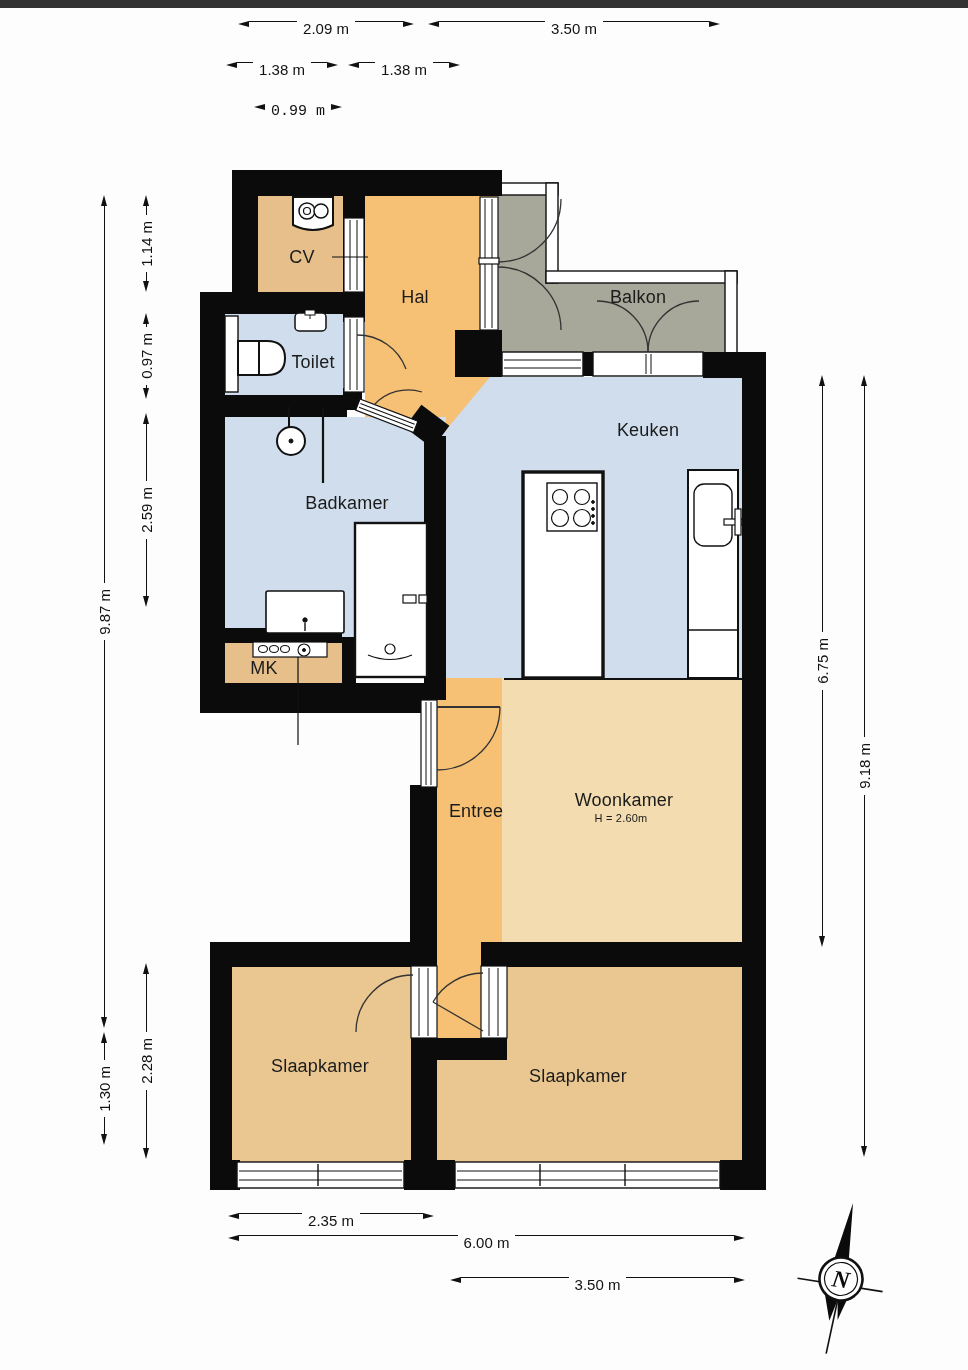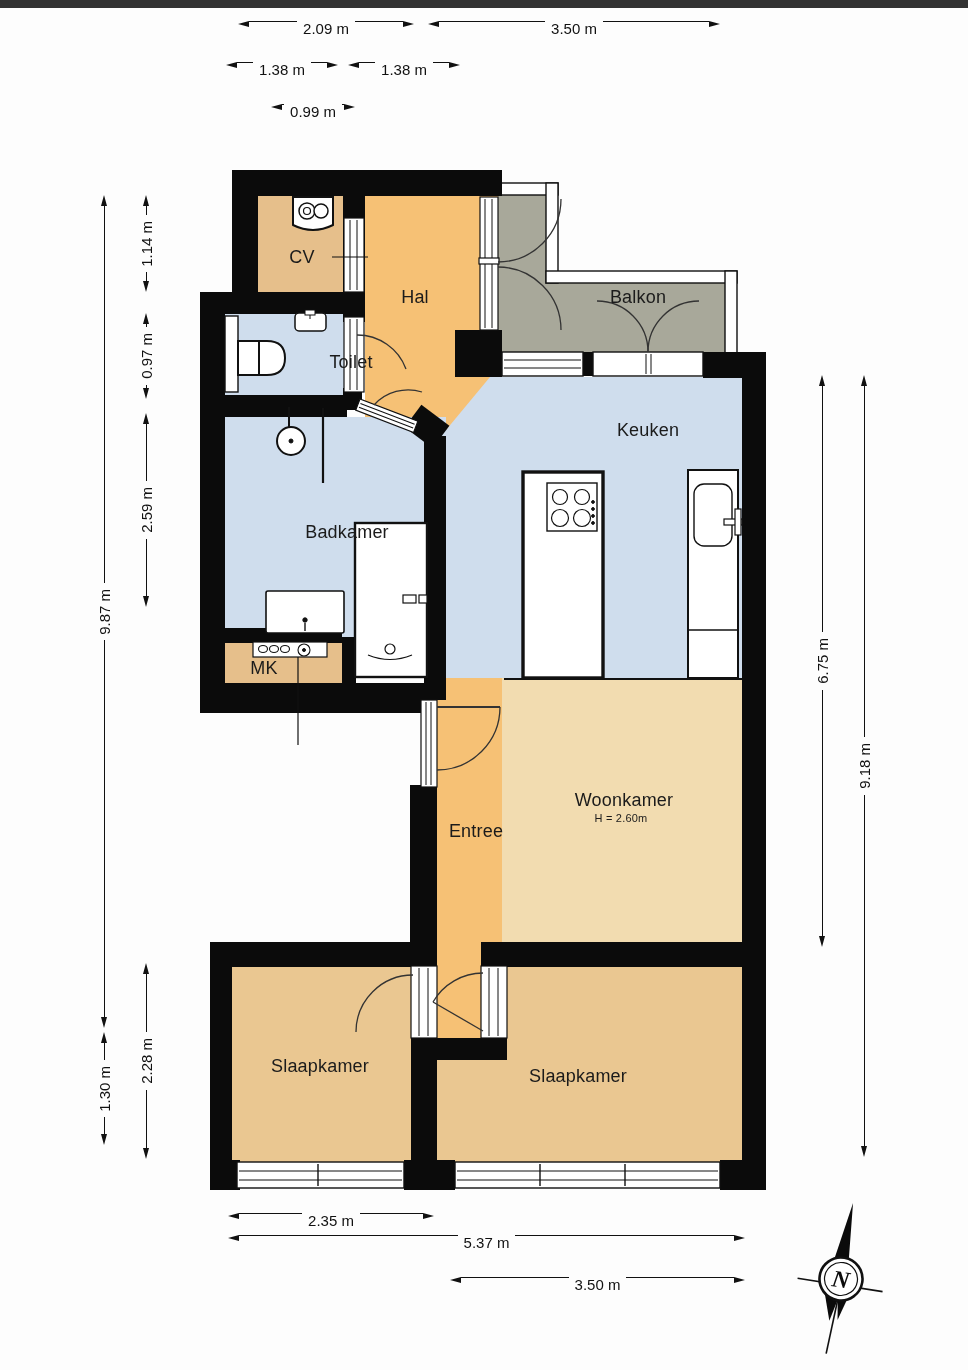--- a/index.html
+++ b/index.html
@@ -260,25 +260,25 @@
       <line x1="-43" y1="6" x2="43" y2="6" stroke="#111" stroke-width="1.6"></line>
       <circle cx="0" cy="0" r="21.5" fill="#fff" stroke="#111" stroke-width="2.6"></circle>
       <circle cx="0" cy="0" r="16.5" fill="none" stroke="#111" stroke-width="1.2"></circle>
       <text x="0" y="8.5" text-anchor="middle" font-size="24" font-style="italic" font-weight="bold" font-family="Liberation Serif, serif" fill="#0b0b0b">N</text>
     </g>
   </svg>
 
   <div class="rlabel" style="left:302px;top:257px;">CV</div>
   <div class="rlabel" style="left:415px;top:297px;">Hal</div>
   <div class="rlabel" style="left:638px;top:297px;">Balkon</div>
-  <div class="rlabel" style="left:313px;top:362px;margin-left:38px;">Toilet</div>
+  <div class="rlabel" style="left:313px;top:362px;">Toilet</div>
   <div class="rlabel" style="left:600px;top:430px;margin-left:48px;">Keuken</div>
-  <div class="rlabel" style="left:347px;top:532px;">Badkamer</div>
+  <div class="rlabel" style="left:347px;top:503px;">Badkamer</div>
   <div class="rlabel" style="left:264px;top:668px;">MK</div>
-  <div class="rlabel" style="left:476px;top:831px;">Entree</div>
+  <div class="rlabel" style="left:476px;top:811px;">Entree</div>
   <div class="rlabel" style="left:624px;top:800px;text-align:right;">Woonkamer</div>
   <div class="rlabel small" style="left:621px;top:818px;">H = 2.60m</div>
   <div class="rlabel" style="left:320px;top:1066px;">Slaapkamer</div>
   <div class="rlabel" style="left:578px;top:1076px;">Slaapkamer</div>
 
   <div class="dim dim-h" style="left:238px;top:21px;width:176px;">
     <span class="ah al"></span>
       <span class="ln"></span>
       <span class="lb">2.09 m</span>
       <span class="ln"></span>
@@ -298,21 +298,21 @@
       <span class="ln"></span>
       <span class="ah ar"></span>
   </div>
   <div class="dim dim-h" style="left:348px;top:62px;width:112px;">
     <span class="ah al"></span>
       <span class="ln"></span>
       <span class="lb">1.38 m</span>
       <span class="ln"></span>
       <span class="ah ar"></span>
   </div>
-  <div class="dim dim-h" style="left:271px;top:104px;width:84px;">
+  <div class="dim dim-h" style="left:254px;top:104px;width:84px;font-family:Liberation Mono, monospace;">
     <span class="ah al"></span>
       <span class="ln"></span>
       <span class="lb">0.99 m</span>
       <span class="ln"></span>
       <span class="ah ar"></span>
   </div>
 
   <div class="dim dim-v" style="left:95px;top:195px;height:833px;">
     <span class="ah au"></span>
       <span class="ln"></span>
@@ -367,21 +367,21 @@
     <span class="ah au"></span>
       <span class="ln"></span>
       <span class="lb">9.18 m</span>
       <span class="ln"></span>
       <span class="ah ad"></span>
   </div>
 
   <div class="dim dim-h" style="left:228px;top:1235px;width:517px;">
     <span class="ah al"></span>
       <span class="ln"></span>
-      <span class="lb">5.37 m</span>
+      <span class="lb">6.00 m</span>
       <span class="ln"></span>
       <span class="ah ar"></span>
   </div>
   <div class="dim dim-h" style="left:228px;top:1213px;width:206px;">
     <span class="ah al"></span>
       <span class="ln"></span>
       <span class="lb">2.35 m</span>
       <span class="ln"></span>
       <span class="ah ar"></span>
   </div>

